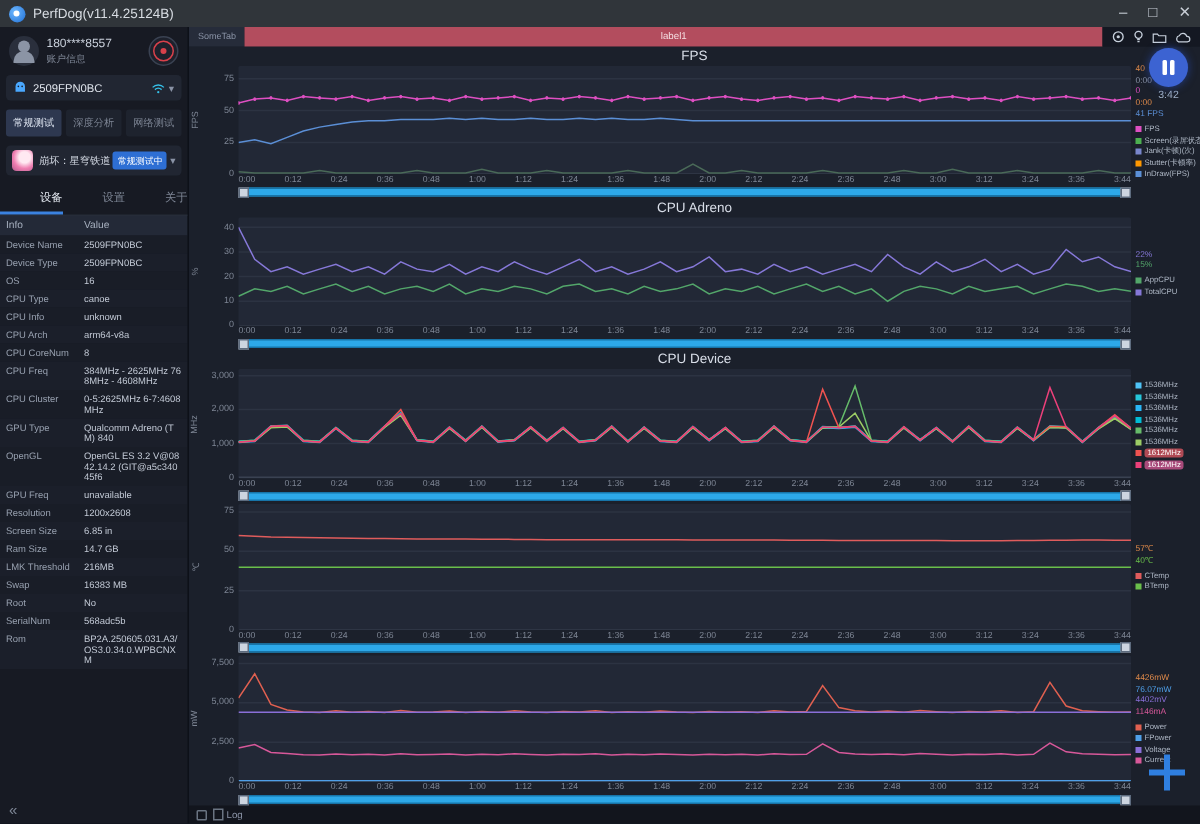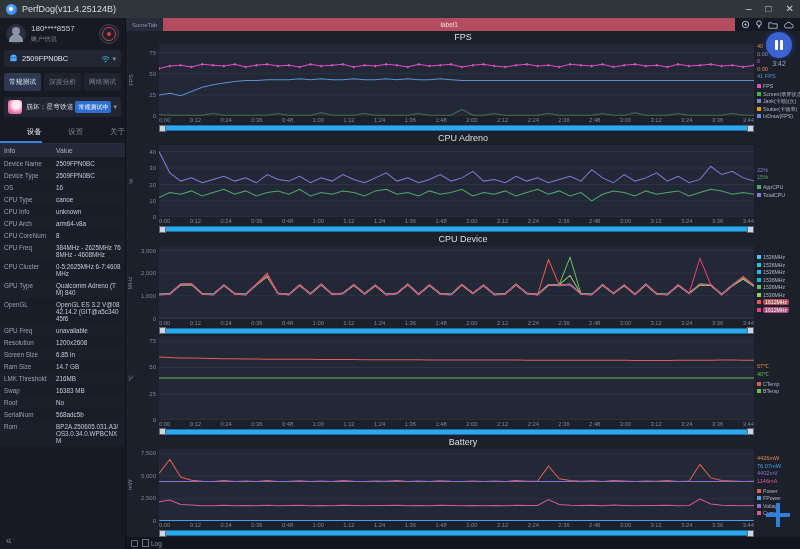--- a/index.html
+++ b/index.html
@@ -643,21 +643,20 @@
                   <div class="legitem">
                     <span class="legchip" style="background: rgb(106, 191, 75);"></span>
                     <span class="legtxt">BTemp</span>
                   </div>
                 </div>
               </div>
           </div>
         </div>
 
         <div class="panel">
-          <div class="ptitle">Battery</div>
           <div class="pbody">
             <div class="ylab">
                 <span>mW</span>
               </div>
             <div class="yticks">
                 <span style="bottom: 0%;">0</span>
                 <span style="bottom: 31.25%;">2,500</span>
                 <span style="bottom: 62.5%;">5,000</span>
                 <span style="bottom: 93.75%;">7,500</span>
               </div>

